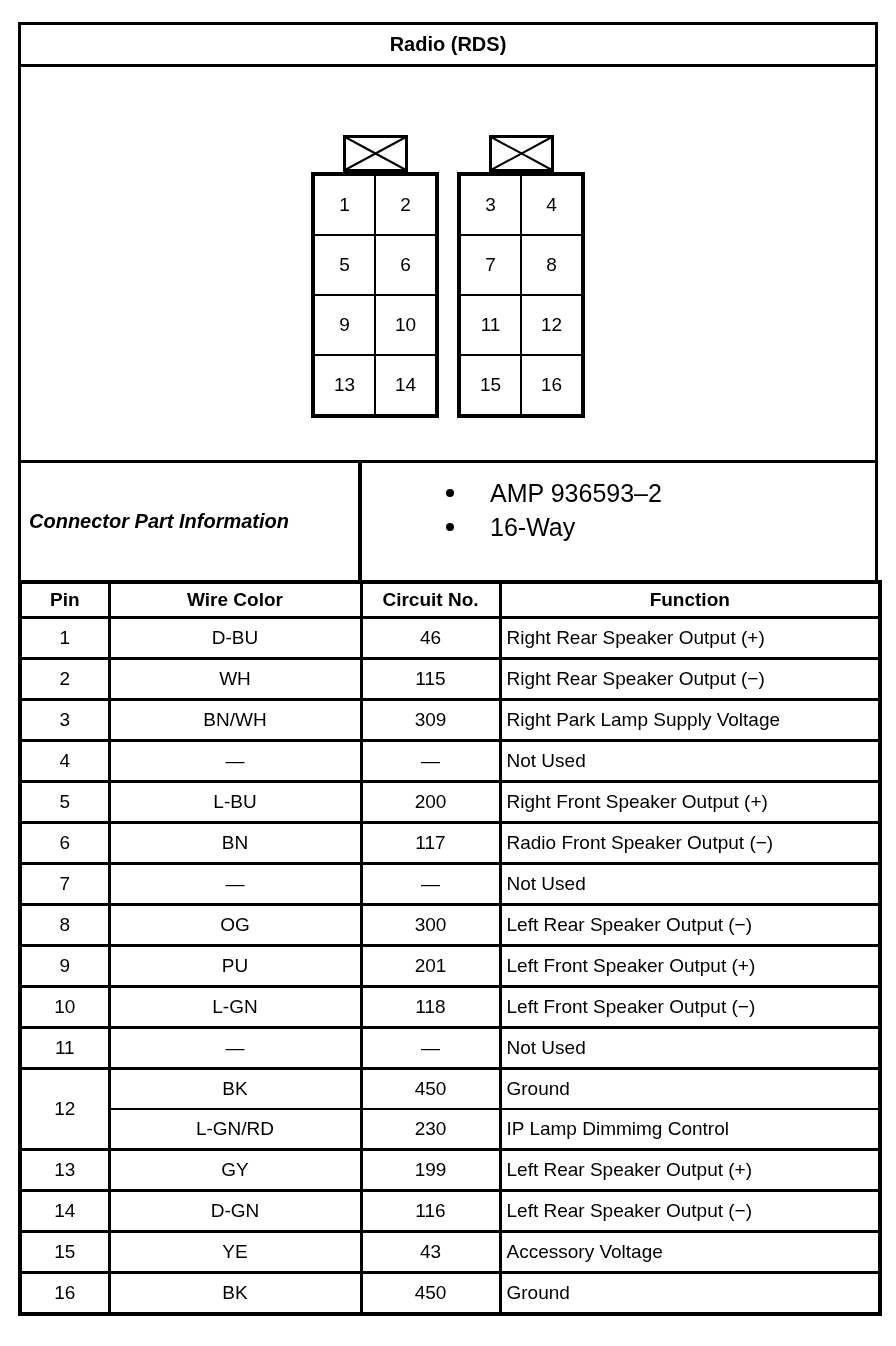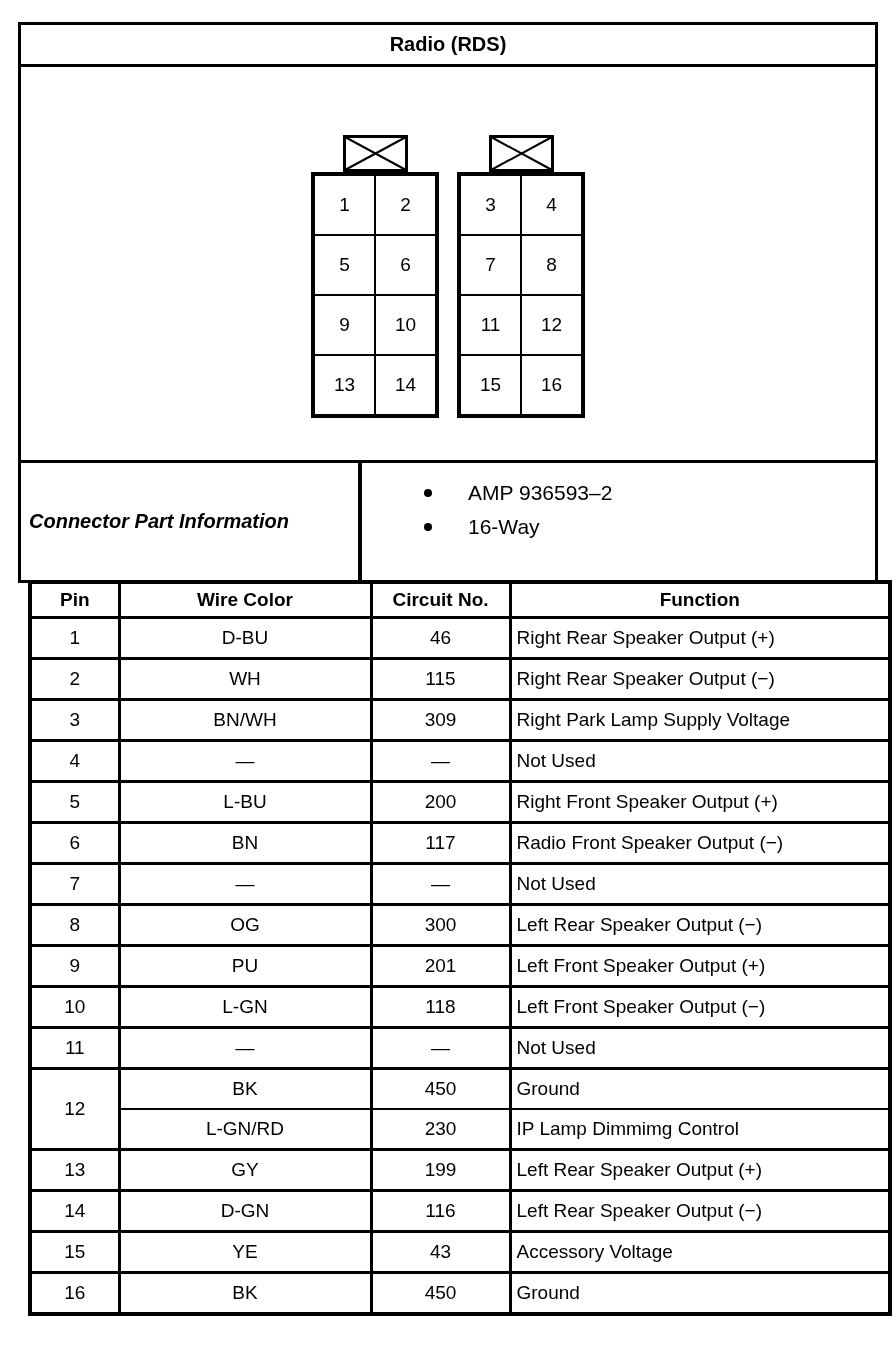--- a/index.html
+++ b/index.html
@@ -87,42 +87,41 @@
     font-size: 20px;
     font-style: italic;
   }
   .info-items {
     flex: 1;
     padding-top: 13px;
   }
   .info-item {
     display: flex;
     align-items: flex-start;
-    font-size: 21px;
+    font-size: 25px;
     line-height: 34px;
-    padding-left: 62px;
+    padding-left: 84px;
   }
   .info-item .bullet {
     flex: 0 0 auto;
     width: 8px;
     height: 8px;
     border-radius: 50%;
     background: #000;
     margin-top: 13px;
     margin-right: 36px;
   }
 
   
   table.pins {
     width: 860px;
     border-collapse: collapse;
     table-layout: fixed;
     border: 4px solid #000;
     background: #fff;
-    margin-left: 10px;
   }
   .pins th, .pins td {
     border: 3px solid #000;
     font-size: 19px;
     overflow: hidden;
     white-space: nowrap;
   }
   .pins th {
     font-weight: bold;
     text-align: center;

